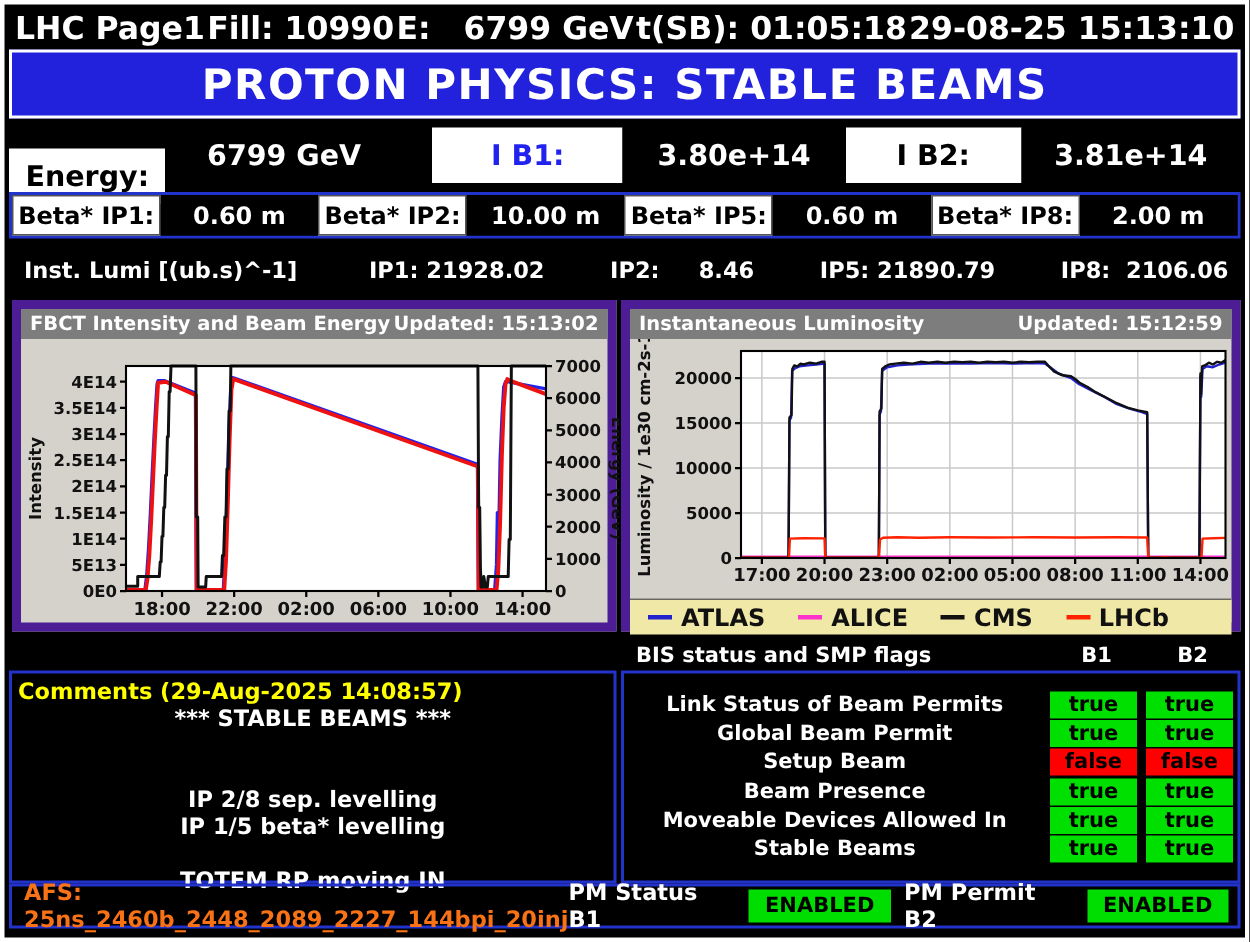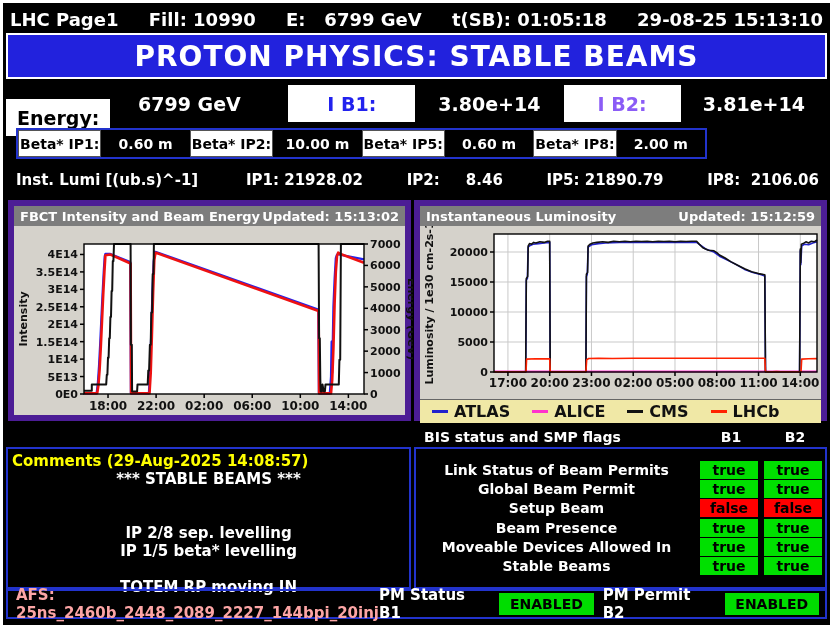--- a/index.html
+++ b/index.html
@@ -4,34 +4,34 @@
 <style>
   html,body{margin:0;padding:0;background:#222;}
   .stage{
     position:relative;width:833px;height:628px;box-sizing:border-box;
     background:#000;border:3px solid #fff;overflow:hidden;
     font-family:"DejaVu Sans","Liberation Sans",sans-serif;font-weight:bold;color:#fff;
   }
   .pre{white-space:pre;}
   
   .topbar{position:absolute;left:3px;top:4px;width:821px;height:24px;
-    display:flex;align-items:center;justify-content:space-between;font-size:18px;padding:0 4px;box-sizing:border-box;}
+    display:flex;align-items:center;justify-content:space-between;font-size:21px;padding:0 4px;box-sizing:border-box;}
   
   .banner{position:absolute;left:3px;top:30px;width:821px;height:46px;box-sizing:border-box;
     background:#2222dd;border:2px solid #fff;display:flex;align-items:center;justify-content:center;font-size:28px;letter-spacing:1px;}
   
   .energy-row{position:absolute;left:3px;top:82px;width:821px;height:37px;display:flex;font-size:19px;}
   .energy-row .cell{display:flex;align-items:center;justify-content:center;height:100%;box-sizing:border-box;}
   .c-white{background:#fff;color:#000;}
   .c-black{background:#000;color:#fff;}
   .blue-txt{color:#2222ee;margin-left:20px;}
-  .red-txt{color:#8b5cf6;text-align:right;}
-  
-  .beta-row{position:absolute;left:13px;top:125px;width:691px;height:31px;box-sizing:border-box;
-    border:2px solid #2233cc;display:flex;font-size:14px;}
+  .red-txt{color:#000000;text-align:right;}
+  
+  .beta-row{position:absolute;left:3px;top:125px;width:821px;height:31px;box-sizing:border-box;
+    border:2px solid #2233cc;display:flex;font-size:16px;}
   .beta-row .cell{display:flex;align-items:center;justify-content:center;height:100%;box-sizing:border-box;}
   .beta-label{width:99px;background:#fff;color:#000;border:1px solid #555;}
   .beta-value{width:105.2px;background:#000;color:#fff;}
   
   .lumi-row{position:absolute;left:3px;top:161px;width:821px;height:32px;display:flex;align-items:center;font-size:15px;}
   .lumi-row .lumi-label{width:230px;padding-left:10px;}
   .lumi-items{flex:1;display:flex;justify-content:space-between;padding-right:8px;}
   
   .panel{position:absolute;top:197px;height:221px;box-sizing:border-box;border:6px solid #4c1d95;background:#d5d2cb;}
   .panel-left{left:5px;width:403px;}
@@ -53,21 +53,21 @@
   .badge.green{background:#00e000;}
   .badge.red{background:#ff0000;}
   .bis-badges{width:128px;display:flex;justify-content:center;}
   
   .comments-box{position:absolute;left:3px;top:444px;width:405px;height:142px;box-sizing:border-box;border:2px solid #2233cc;padding:3px 4px;font-size:15px;}
   .comments-title{color:#ffff00;text-align:left;line-height:18px;}
   .comment-line{color:#fff;text-align:center;line-height:18px;min-height:18px;}
   
   .footer{position:absolute;left:3px;top:586px;width:821px;height:30px;box-sizing:border-box;border:2px solid #2233cc;
     display:flex;align-items:center;font-size:15px;}
-  .afs{color:#fca5a5;padding-left:8px;flex:1;}
+  .afs{color:#f97316;padding-left:8px;flex:1;}
   .pm-group{display:flex;align-items:center;gap:9px;padding-right:6px;}
   .pm-badge{background:#00dd00;color:#000;width:96px;height:22px;display:flex;align-items:center;justify-content:center;font-size:14px;}
 </style>
 </head>
 <body>
 
 <div class="stage">
 
   <div class="topbar">
     <span>LHC Page1</span>

